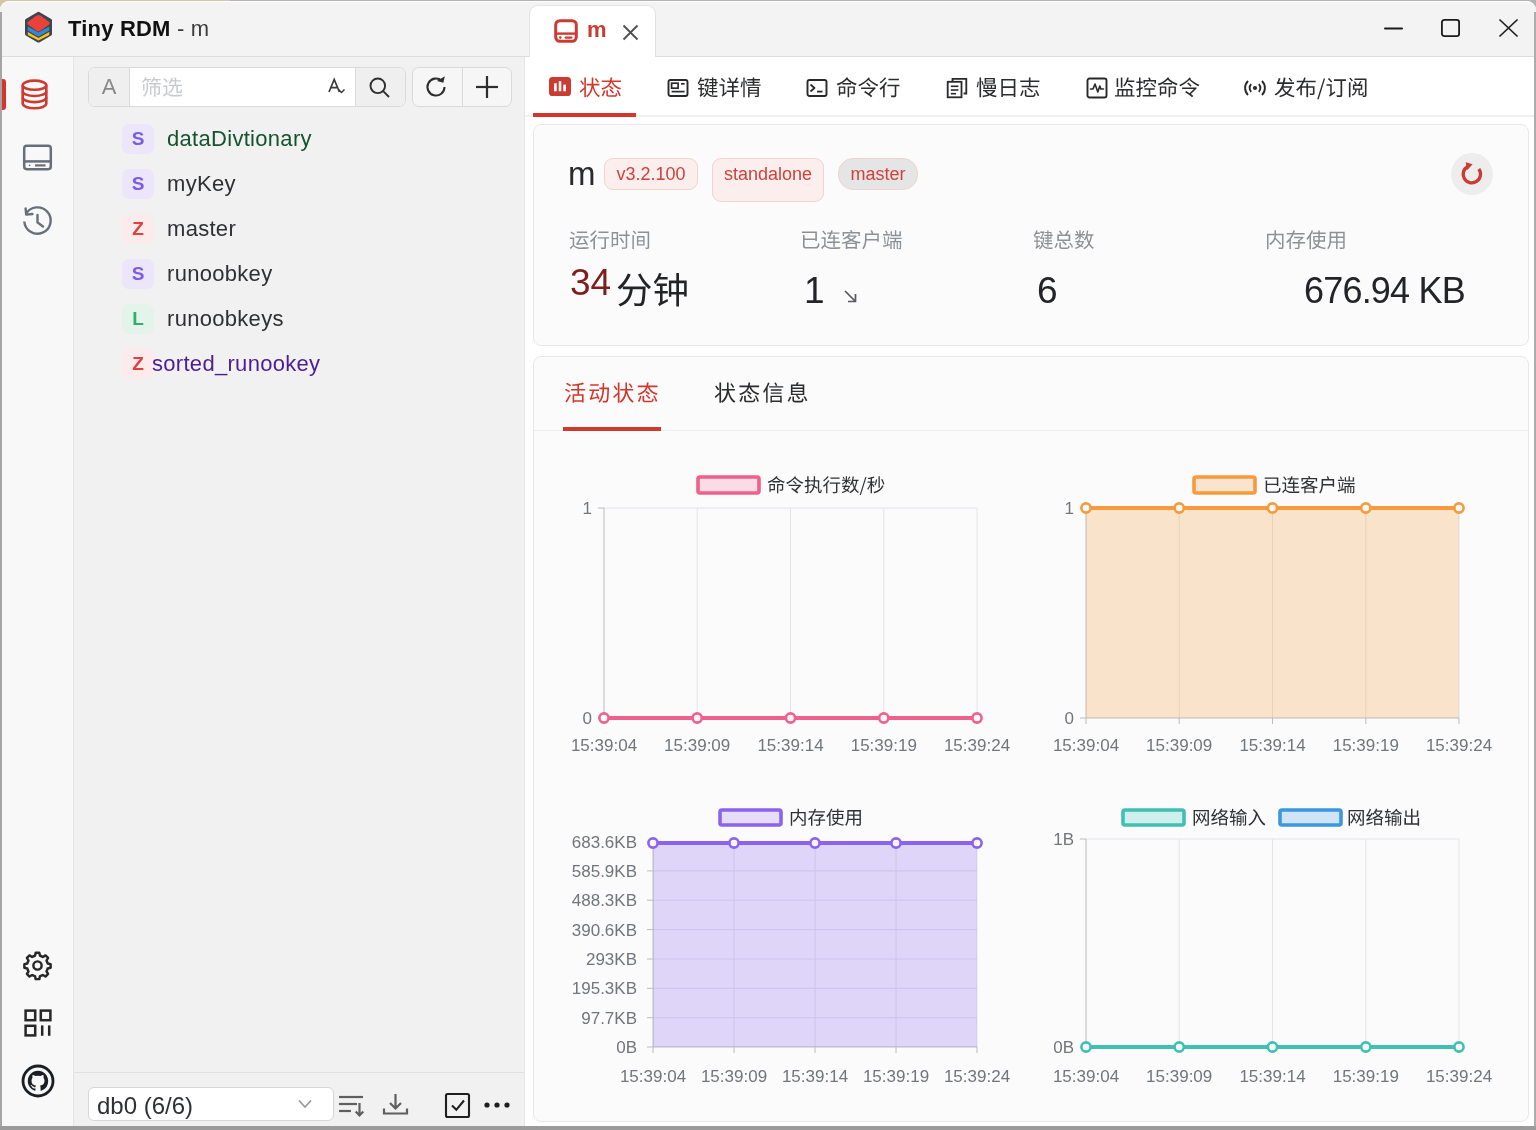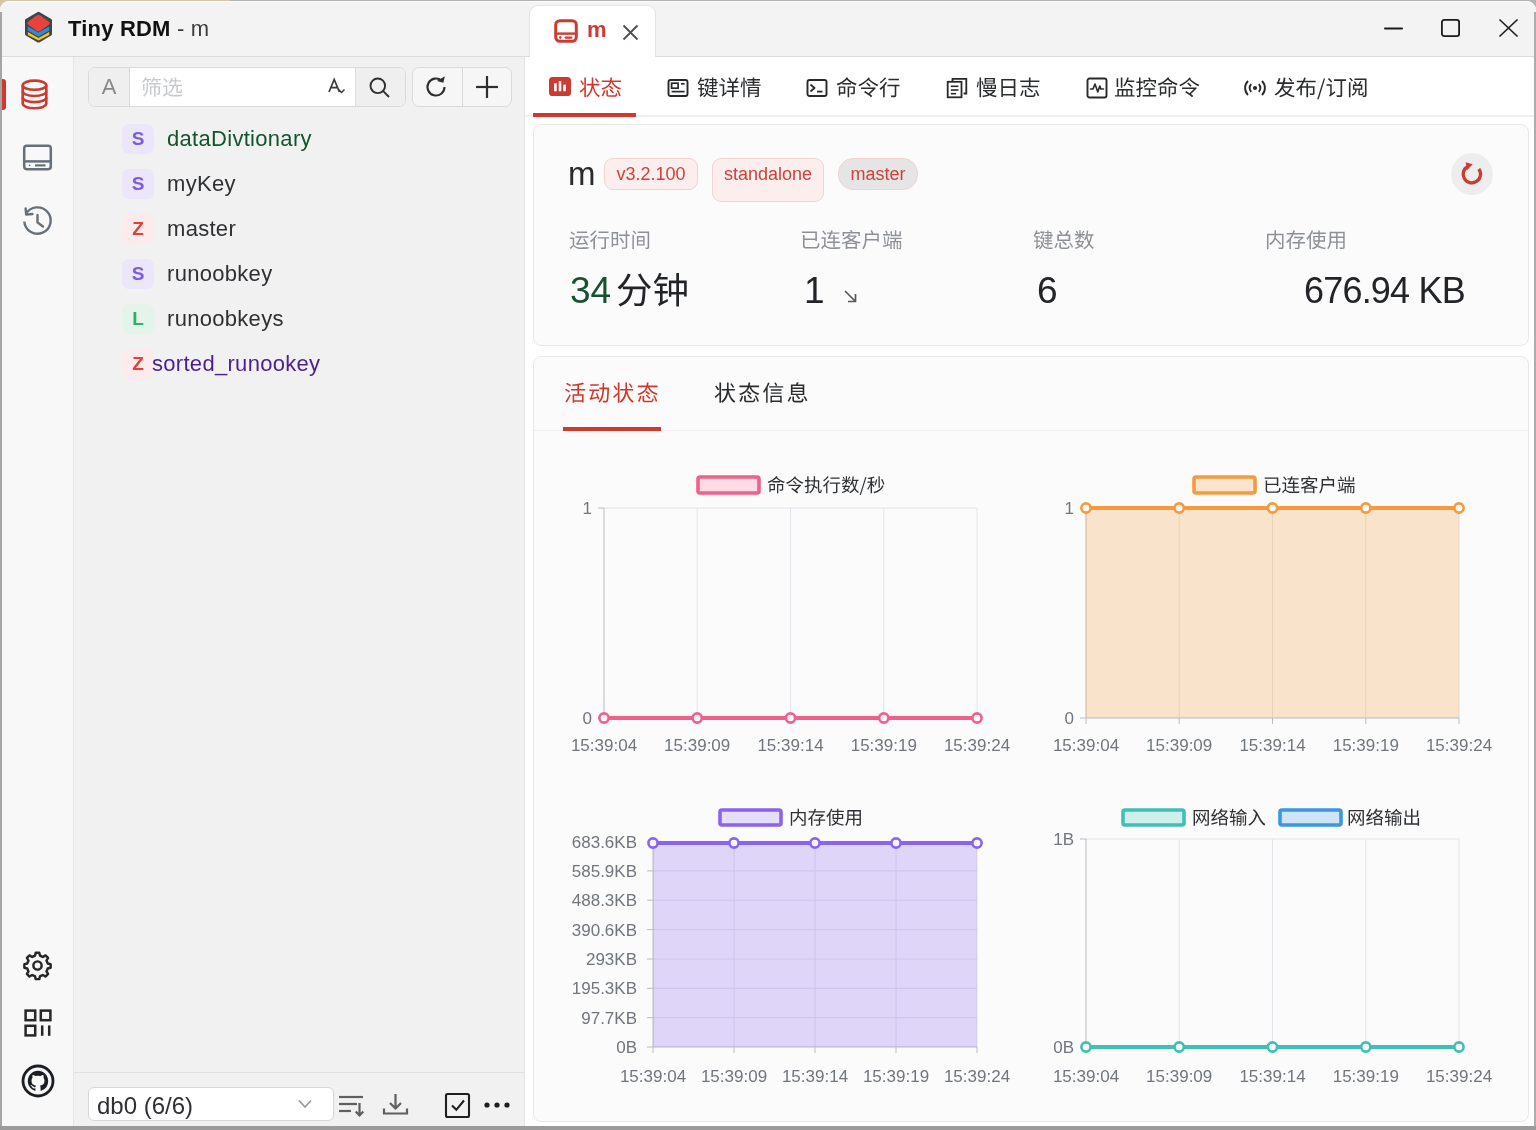--- a/index.html
+++ b/index.html
@@ -149,21 +149,21 @@
   </svg>
 <svg class="a" style="left:800px;top:226.5px;" width="104" height="27.5" viewBox="0 -20.5 104 27.5">
     <path d="M1.9 -15.9V-14.4H15.3V-9.0H4.6V-12.4H3.0V-2.1C3.0 0.5 4.0 1.1 7.4 1.1C8.1 1.1 14.2 1.1 15.1 1.1C18.4 1.1 19.1 -0.1 19.5 -3.8C19.1 -3.9 18.4 -4.2 18.0 -4.5C17.7 -1.2 17.3 -0.5 15.1 -0.5C13.7 -0.5 8.4 -0.5 7.3 -0.5C5.0 -0.5 4.6 -0.8 4.6 -2.1V-7.5H15.3V-6.5H16.9V-15.9Z M22.2 -16.2C23.2 -15.1 24.5 -13.5 25.1 -12.5L26.3 -13.3C25.7 -14.3 24.5 -15.9 23.4 -17.0ZM25.6 -10.3H21.4V-8.8H24.1V-2.4C23.2 -2.0 22.2 -1.1 21.1 0.2L22.3 1.7C23.2 0.2 24.1 -1.1 24.8 -1.1C25.2 -1.1 25.9 -0.3 26.8 0.2C28.2 1.2 30.0 1.4 32.7 1.4C34.7 1.4 38.5 1.3 40.0 1.2C40.0 0.7 40.3 -0.1 40.5 -0.5C38.4 -0.3 35.3 -0.1 32.7 -0.1C30.3 -0.1 28.5 -0.3 27.2 -1.1C26.4 -1.6 26.0 -2.0 25.6 -2.3ZM28.2 -8.4C28.4 -8.5 29.1 -8.7 30.1 -8.7H33.3V-5.9H27.0V-4.4H33.3V-0.7H34.8V-4.4H39.8V-5.9H34.8V-8.7H38.8L38.8 -10.1H34.8V-12.6H33.3V-10.1H29.9C30.5 -11.2 31.1 -12.4 31.7 -13.7H39.4V-15.1H32.2L32.8 -16.8L31.2 -17.2C31.1 -16.5 30.8 -15.8 30.5 -15.1H27.1V-13.7H30.0C29.5 -12.5 29.0 -11.6 28.8 -11.2C28.4 -10.5 28.1 -9.9 27.7 -9.9C27.9 -9.5 28.1 -8.7 28.2 -8.4Z M48.3 -10.8H54.5C53.7 -9.9 52.6 -9.0 51.3 -8.3C50.1 -9.0 49.0 -9.8 48.2 -10.8ZM48.7 -13.6C47.7 -12.0 45.7 -10.2 42.9 -9.0C43.2 -8.7 43.7 -8.2 43.9 -7.9C45.1 -8.4 46.2 -9.1 47.1 -9.8C47.9 -9.0 48.8 -8.2 49.9 -7.5C47.4 -6.3 44.5 -5.4 41.7 -4.9C42.0 -4.6 42.3 -4.0 42.5 -3.5C43.5 -3.8 44.6 -4.0 45.7 -4.4V1.6H47.3V0.9H55.4V1.6H56.9V-4.5C57.9 -4.2 58.8 -4.0 59.8 -3.9C60.0 -4.3 60.4 -5.0 60.8 -5.4C57.9 -5.7 55.1 -6.5 52.8 -7.5C54.4 -8.6 55.9 -10.0 56.9 -11.5L55.9 -12.1L55.6 -12.1H49.5C49.8 -12.5 50.1 -12.9 50.4 -13.3ZM51.3 -6.6C52.7 -5.8 54.4 -5.2 56.2 -4.7H46.7C48.3 -5.2 49.9 -5.9 51.3 -6.6ZM47.3 -0.4V-3.4H55.4V-0.4ZM49.9 -17.0C50.2 -16.5 50.5 -15.9 50.8 -15.4H42.6V-11.5H44.1V-14.0H58.4V-11.5H59.9V-15.4H52.5C52.2 -16.0 51.8 -16.8 51.4 -17.4Z M66.6 -12.6H77.3V-8.5H66.5L66.6 -9.6ZM70.5 -16.9C71.0 -16.0 71.4 -14.9 71.6 -14.0H65.0V-9.6C65.0 -6.5 64.7 -2.2 62.2 0.8C62.6 1.0 63.2 1.5 63.5 1.8C65.5 -0.7 66.3 -4.1 66.5 -7.1H77.3V-5.7H78.8V-14.0H72.3L73.3 -14.3C73.0 -15.1 72.5 -16.4 72.0 -17.3Z M83.0 -13.4V-11.9H89.9V-13.4ZM83.7 -10.7C84.1 -8.4 84.5 -5.4 84.6 -3.4L85.8 -3.6C85.7 -5.6 85.3 -8.6 84.9 -10.9ZM85.1 -16.6C85.6 -15.7 86.2 -14.4 86.4 -13.6L87.8 -14.0C87.5 -14.8 86.9 -16.1 86.4 -17.0ZM90.3 -6.6V1.6H91.7V-5.2H93.5V1.4H94.8V-5.2H96.7V1.4H97.9V-5.2H99.8V0.2C99.8 0.4 99.7 0.5 99.5 0.5C99.4 0.5 98.9 0.5 98.3 0.5C98.5 0.8 98.7 1.3 98.7 1.7C99.7 1.7 100.2 1.7 100.6 1.4C101.1 1.2 101.1 0.9 101.1 0.2V-6.6H95.9L96.4 -8.4H101.6V-9.8H89.7V-8.4H94.7C94.6 -7.8 94.5 -7.1 94.3 -6.6ZM90.6 -16.2V-11.3H100.9V-16.2H99.4V-12.7H96.3V-17.2H94.9V-12.7H92.0V-16.2ZM87.9 -11.1C87.7 -8.7 87.2 -5.0 86.7 -2.8C85.3 -2.5 83.9 -2.2 82.9 -1.9L83.3 -0.4C85.2 -0.9 87.7 -1.5 90.1 -2.2L89.9 -3.6L87.9 -3.1C88.4 -5.3 88.9 -8.4 89.3 -10.9Z" fill="#8d9095"></path>
   </svg>
 <svg class="a" style="left:1033px;top:226.5px;" width="63" height="27.5" viewBox="0 -20.5 63 27.5">
     <path d="M1.0 -7.1V-5.7H3.4V-1.7C3.4 -0.7 2.7 -0.0 2.4 0.2C2.6 0.5 3.0 1.1 3.2 1.4C3.5 1.0 4.0 0.6 7.2 -1.6C7.0 -1.8 6.8 -2.4 6.7 -2.8L4.7 -1.4V-5.7H7.0V-7.1H4.7V-9.9H6.8V-11.2H1.9C2.4 -11.9 2.8 -12.7 3.2 -13.5H6.8V-14.9H3.9C4.1 -15.6 4.4 -16.3 4.6 -16.9L3.2 -17.3C2.6 -15.2 1.7 -13.2 0.5 -11.9C0.8 -11.6 1.3 -10.9 1.4 -10.7L1.8 -11.2V-9.9H3.4V-7.1ZM11.8 -15.6V-14.5H14.3V-12.8H11.3V-11.6H14.3V-10.0H11.8V-8.8H14.3V-7.3H11.8V-6.1H14.3V-4.4H11.3V-3.2H14.3V-0.7H15.5V-3.2H19.3V-4.4H15.5V-6.1H18.9V-7.3H15.5V-8.8H18.5V-11.6H19.8V-12.8H18.5V-15.6H15.5V-17.2H14.3V-15.6ZM15.5 -11.6H17.4V-10.0H15.5ZM15.5 -12.8V-14.5H17.4V-12.8ZM7.5 -8.4C7.5 -8.5 7.7 -8.6 7.8 -8.7H10.0C9.8 -7.1 9.6 -5.6 9.2 -4.3C8.9 -5.1 8.6 -5.9 8.4 -6.8L7.3 -6.4C7.7 -5.0 8.2 -3.8 8.7 -2.8C8.0 -1.2 7.1 -0.1 5.9 0.7C6.2 0.9 6.5 1.4 6.7 1.7C7.9 0.9 8.8 -0.1 9.5 -1.6C11.3 0.8 13.8 1.4 16.6 1.4H19.3C19.4 1.0 19.6 0.4 19.8 0.0C19.1 0.0 17.2 0.0 16.7 0.0C14.1 0.0 11.7 -0.5 10.0 -2.8C10.7 -4.7 11.1 -7.0 11.3 -9.9L10.6 -10.0L10.3 -10.0H9.0C9.9 -11.6 10.8 -13.6 11.5 -15.7L10.6 -16.2L10.2 -16.0H7.2V-14.6H9.7C9.1 -12.8 8.3 -11.2 8.0 -10.7C7.7 -10.1 7.2 -9.5 6.9 -9.4C7.1 -9.2 7.4 -8.6 7.5 -8.4Z M36.1 -4.4C37.2 -3.0 38.4 -1.1 38.9 0.2L40.1 -0.6C39.7 -1.9 38.4 -3.7 37.2 -5.1ZM28.9 -5.5C30.3 -4.6 31.9 -3.1 32.6 -2.1L33.8 -3.1C33.0 -4.1 31.4 -5.5 30.0 -6.4ZM26.3 -4.9V-0.7C26.3 1.0 26.9 1.4 29.3 1.4C29.8 1.4 33.4 1.4 33.9 1.4C35.8 1.4 36.3 0.8 36.6 -1.5C36.1 -1.6 35.5 -1.8 35.1 -2.1C35.0 -0.3 34.9 0.0 33.8 0.0C33.0 0.0 30.0 0.0 29.4 0.0C28.1 0.0 27.9 -0.1 27.9 -0.7V-4.9ZM23.3 -4.6C22.9 -3.0 22.2 -1.2 21.4 -0.2L22.8 0.5C23.7 -0.7 24.4 -2.7 24.8 -4.3ZM25.9 -11.6H35.6V-8.0H25.9ZM24.3 -13.1V-6.5H37.3V-13.1H34.0C34.7 -14.1 35.4 -15.4 36.1 -16.6L34.5 -17.2C34.0 -16.0 33.1 -14.3 32.3 -13.1H28.1L29.3 -13.7C28.9 -14.7 28.0 -16.1 27.1 -17.1L25.8 -16.5C26.6 -15.5 27.5 -14.0 27.8 -13.1Z M50.1 -16.8C49.7 -16.0 49.1 -14.8 48.5 -14.1L49.5 -13.6C50.1 -14.3 50.8 -15.3 51.4 -16.3ZM42.8 -16.3C43.3 -15.4 43.9 -14.3 44.1 -13.6L45.2 -14.1C45.1 -14.8 44.5 -15.9 43.9 -16.7ZM49.4 -5.3C48.9 -4.3 48.3 -3.4 47.5 -2.6C46.7 -3.0 45.9 -3.4 45.2 -3.7C45.4 -4.2 45.8 -4.7 46.1 -5.3ZM43.3 -3.1C44.3 -2.7 45.4 -2.2 46.4 -1.7C45.1 -0.8 43.5 -0.1 41.8 0.3C42.1 0.6 42.4 1.1 42.6 1.5C44.5 1.0 46.2 0.2 47.7 -1.0C48.4 -0.6 49.0 -0.2 49.4 0.1L50.4 -0.9C50.0 -1.2 49.4 -1.6 48.7 -1.9C49.8 -3.1 50.6 -4.6 51.1 -6.3L50.3 -6.7L50.1 -6.6H46.7L47.1 -7.7L45.8 -7.9C45.6 -7.5 45.4 -7.1 45.2 -6.6H42.4V-5.3H44.6C44.2 -4.5 43.7 -3.8 43.3 -3.1ZM46.3 -17.2V-13.4H42.0V-12.1H45.8C44.8 -10.8 43.2 -9.5 41.8 -8.9C42.1 -8.6 42.5 -8.1 42.6 -7.7C43.9 -8.4 45.2 -9.6 46.3 -10.8V-8.3H47.7V-11.1C48.7 -10.4 49.9 -9.4 50.5 -8.9L51.3 -10.0C50.8 -10.4 49.0 -11.5 48.0 -12.1H51.9V-13.4H47.7V-17.2ZM53.9 -17.1C53.4 -13.4 52.5 -10.0 50.9 -7.9C51.2 -7.6 51.8 -7.2 52.0 -6.9C52.6 -7.7 53.0 -8.6 53.4 -9.6C53.9 -7.6 54.5 -5.7 55.2 -4.1C54.1 -2.1 52.5 -0.6 50.2 0.5C50.5 0.8 51.0 1.4 51.1 1.7C53.2 0.6 54.8 -0.8 56.0 -2.6C57.0 -0.9 58.3 0.5 59.9 1.5C60.1 1.1 60.6 0.5 60.9 0.2C59.2 -0.7 57.9 -2.2 56.8 -4.1C57.9 -6.2 58.6 -8.7 59.0 -11.8H60.4V-13.2H54.6C54.9 -14.4 55.1 -15.6 55.3 -16.8ZM57.6 -11.8C57.3 -9.5 56.8 -7.4 56.0 -5.7C55.2 -7.5 54.7 -9.6 54.3 -11.8Z" fill="#8d9095"></path>
   </svg>
 <svg class="a" style="left:1265px;top:226.5px;" width="84" height="27.5" viewBox="0 -20.5 84 27.5">
     <path d="M2.0 -13.7V1.7H3.5V-12.2H9.5C9.4 -9.5 8.6 -6.1 4.1 -3.7C4.4 -3.4 5.0 -2.8 5.2 -2.5C8.0 -4.1 9.4 -6.1 10.2 -8.0C12.1 -6.3 14.2 -4.2 15.2 -2.8L16.5 -3.8C15.2 -5.3 12.7 -7.7 10.7 -9.5C10.9 -10.4 11.0 -11.3 11.0 -12.2H17.0V-0.4C17.0 -0.0 16.9 0.1 16.5 0.1C16.1 0.1 14.7 0.1 13.2 0.1C13.4 0.5 13.7 1.2 13.8 1.6C15.6 1.6 16.9 1.6 17.6 1.4C18.3 1.1 18.5 0.6 18.5 -0.4V-13.7H11.0V-17.2H9.5V-13.7Z M33.1 -7.2V-5.5H27.4V-4.0H33.1V-0.2C33.1 0.1 33.0 0.2 32.6 0.2C32.3 0.2 31.0 0.2 29.7 0.2C29.9 0.6 30.1 1.2 30.2 1.6C31.9 1.6 33.1 1.6 33.8 1.4C34.4 1.1 34.6 0.7 34.6 -0.2V-4.0H40.1V-5.5H34.6V-6.6C36.1 -7.6 37.7 -8.9 38.8 -10.1L37.8 -10.8L37.5 -10.8H29.1V-9.3H36.1C35.2 -8.5 34.1 -7.7 33.1 -7.2ZM28.4 -17.2C28.1 -16.3 27.9 -15.4 27.5 -14.5H21.8V-13.1H26.9C25.5 -10.2 23.6 -7.6 21.1 -5.8C21.4 -5.5 21.8 -4.8 21.9 -4.4C22.8 -5.1 23.6 -5.8 24.4 -6.6V1.6H25.9V-8.4C27.0 -9.9 27.8 -11.4 28.6 -13.1H39.7V-14.5H29.2C29.5 -15.3 29.7 -16.1 30.0 -16.8Z M53.3 -17.1V-14.9H47.6V-13.5H53.3V-11.5H48.2V-5.8H53.2C53.0 -4.7 52.7 -3.6 52.1 -2.7C51.0 -3.4 50.1 -4.4 49.5 -5.4L48.2 -5.0C48.9 -3.7 49.9 -2.6 51.1 -1.7C50.2 -0.8 48.8 -0.1 46.8 0.4C47.1 0.8 47.6 1.4 47.8 1.7C49.9 1.1 51.4 0.2 52.4 -0.8C54.5 0.5 57.1 1.3 60.0 1.7C60.2 1.2 60.6 0.6 60.9 0.3C58.0 -0.0 55.4 -0.8 53.3 -1.9C54.1 -3.1 54.5 -4.4 54.7 -5.8H60.0V-11.5H54.8V-13.5H60.7V-14.9H54.8V-17.1ZM49.6 -10.2H53.3V-8.1L53.3 -7.2H49.6ZM54.8 -10.2H58.6V-7.2H54.8L54.8 -8.1ZM46.7 -17.3C45.5 -14.1 43.5 -11.1 41.4 -9.1C41.7 -8.8 42.1 -8.0 42.3 -7.6C43.1 -8.4 43.8 -9.3 44.5 -10.3V1.7H46.0V-12.5C46.8 -13.9 47.6 -15.4 48.1 -16.8Z M64.6 -15.8V-8.3C64.6 -5.5 64.4 -1.8 62.2 0.7C62.5 0.9 63.1 1.4 63.3 1.7C64.9 0.0 65.6 -2.4 65.9 -4.7H71.1V1.5H72.6V-4.7H78.2V-0.5C78.2 -0.1 78.0 0.0 77.6 0.1C77.2 0.1 75.8 0.1 74.4 0.0C74.6 0.5 74.8 1.1 74.9 1.5C76.9 1.5 78.0 1.5 78.7 1.3C79.4 1.0 79.7 0.6 79.7 -0.5V-15.8ZM66.2 -14.3H71.1V-11.0H66.2ZM78.2 -14.3V-11.0H72.6V-14.3ZM66.2 -9.6H71.1V-6.1H66.1C66.1 -6.9 66.2 -7.6 66.2 -8.3ZM78.2 -9.6V-6.1H72.6V-9.6Z" fill="#8d9095"></path>
   </svg>
-<div class="a" style="left:570px;top:270px;font-size:37px;color:#14532d">34</div>
+<div class="a" style="left:570px;top:262px;font-size:37px;color:#7f1d1d">34</div>
 <svg class="a" style="left:616px;top:266.5px;" width="75" height="48.5" viewBox="0 -36.5 75 48.5">
     <path d="M24.6 -30.0 22.0 -29.0C24.6 -23.6 29.0 -17.6 32.9 -14.3C33.4 -15.1 34.4 -16.1 35.1 -16.6C31.3 -19.5 26.8 -25.1 24.6 -30.0ZM11.8 -29.9C9.7 -24.3 6.0 -19.3 1.6 -16.1C2.3 -15.6 3.5 -14.6 3.9 -14.0C4.9 -14.8 5.9 -15.7 6.8 -16.7V-14.2H13.9C13.0 -8.0 11.0 -2.2 2.4 0.7C3.0 1.3 3.7 2.3 4.1 3.0C13.4 -0.3 15.8 -6.9 16.8 -14.2H26.7C26.3 -5.0 25.7 -1.5 24.8 -0.5C24.5 -0.1 24.0 -0.1 23.3 -0.1C22.4 -0.1 20.1 -0.1 17.8 -0.3C18.3 0.5 18.6 1.6 18.7 2.4C21.0 2.6 23.2 2.6 24.5 2.5C25.7 2.4 26.5 2.2 27.3 1.2C28.6 -0.2 29.1 -4.3 29.6 -15.5C29.6 -15.9 29.6 -16.9 29.6 -16.9H7.0C10.1 -20.2 12.8 -24.5 14.7 -29.1Z M60.3 -20.3V-11.6H55.3V-20.3ZM63.0 -20.3H68.1V-11.6H63.0ZM60.3 -30.6V-23.0H52.9V-6.7H55.3V-8.9H60.3V3.0H63.0V-8.9H68.1V-6.9H70.7V-23.0H63.0V-30.6ZM43.1 -30.6C42.0 -27.2 40.0 -23.9 37.8 -21.7C38.3 -21.1 39.0 -19.7 39.2 -19.2C40.5 -20.5 41.7 -22.1 42.8 -23.9H51.6V-26.5H44.2C44.7 -27.6 45.2 -28.7 45.6 -29.9ZM38.7 -12.6V-10.0H44.0V-2.7C44.0 -0.9 42.7 0.1 42.0 0.6C42.5 1.1 43.2 2.1 43.5 2.7C44.1 2.1 45.2 1.5 52.1 -2.2C51.9 -2.7 51.6 -3.8 51.6 -4.5L46.6 -2.0V-10.0H51.8V-12.6H46.6V-17.5H50.9V-20.0H40.6V-17.5H44.0V-12.6Z" fill="#222428"></path>
   </svg>
 <div class="a" style="left:804px;top:270px;font-size:37px;color:#222428">1</div>
 <svg class="a" style="left:842px;top:288px" width="17" height="17" viewBox="0 0 17 17" fill="none" stroke="#585a5e" stroke-width="1.7">
 <path d="M3 3 L13.5 13.5 M13.5 6.0 V13.5 H6.0"></path>
 </svg>
 <div class="a" style="left:1037px;top:270px;font-size:37px;color:#222428">6</div>
 <div class="a" style="left:1304px;top:270px;font-size:36px;color:#222428;letter-spacing:-0.8px">676.94 KB</div>
 <div class="a" style="left:533px;top:356px;width:996px;height:766px;background:#fbfbfb;border:1px solid #e8e8e8;border-radius:8px"></div>

